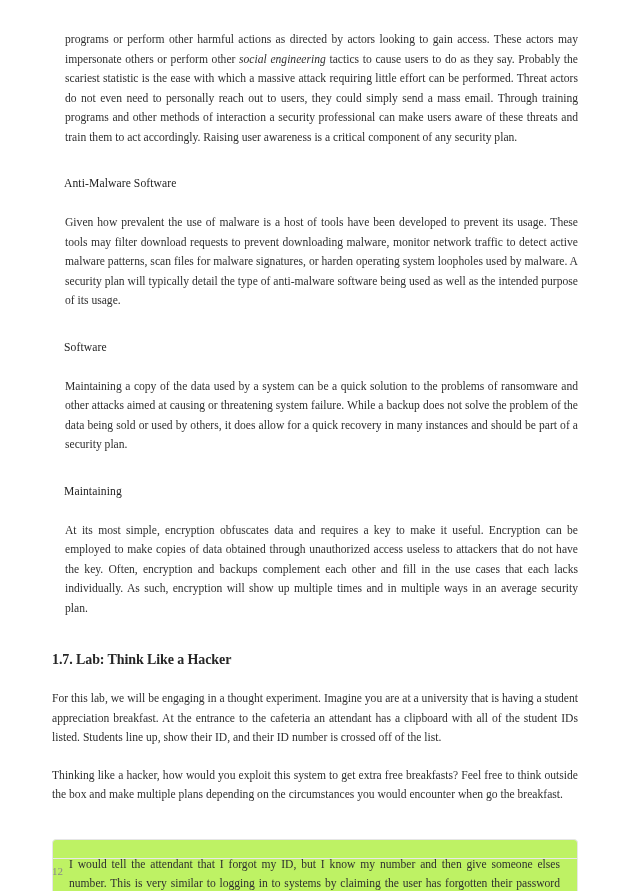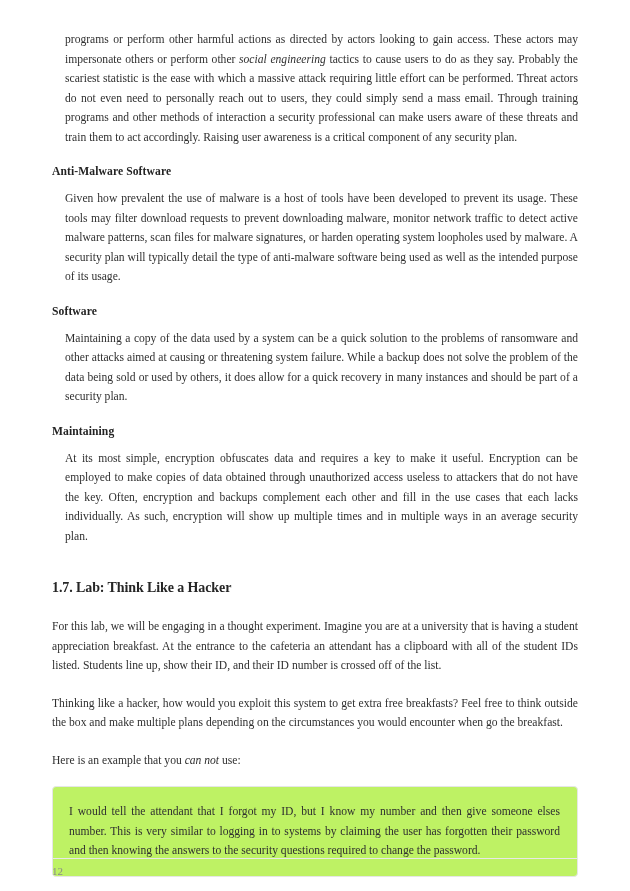--- a/index.html
+++ b/index.html
@@ -42,24 +42,24 @@
   }
 
   
   p.indented {
     margin-left: 13px;
     width: 513px;
   }
 
   
   h3.subhead {
-    margin: 0;
+    margin: 12px;
     font-size: 11.6px;
     line-height: 16px;
-    font-weight: bold;
+    font-weight: normal;
     color: #232323;
     letter-spacing: 0.1px;
   }
 
   
   h2.section-heading {
     margin: 0;
     font-size: 14px;
     line-height: 27px;
     font-weight: bold;
@@ -146,21 +146,20 @@
     <div class="gap-after-section"></div>
 
     <p class="body">For this lab, we will be engaging in a thought experiment. Imagine you are at a university that is having a student appreciation breakfast. At the entrance to the cafeteria an attendant has a clipboard with all of the student IDs listed. Students line up, show their ID, and their ID number is crossed off of the list.</p>
 
     <div class="gap-para"></div>
 
     <p class="body">Thinking like a hacker, how would you exploit this system to get extra free breakfasts? Feel free to think outside the box and make multiple plans depending on the circumstances you would encounter when go the breakfast.</p>
 
     <div class="gap-para"></div>
 
-    <p class="body"><span>Here is an example that you </span><em>can not</em><span> use:</span></p>
 
     <div class="gap-box"></div>
 
     <div class="callout-box">
       <p>I would tell the attendant that I forgot my ID, but I know my number and then give someone elses number. This is very similar to logging in to systems by claiming the user has forgotten their password and then knowing the answers to the security questions required to change the password.</p>
     </div>
 
     <div class="gap-admon"></div>
 
   </div>

